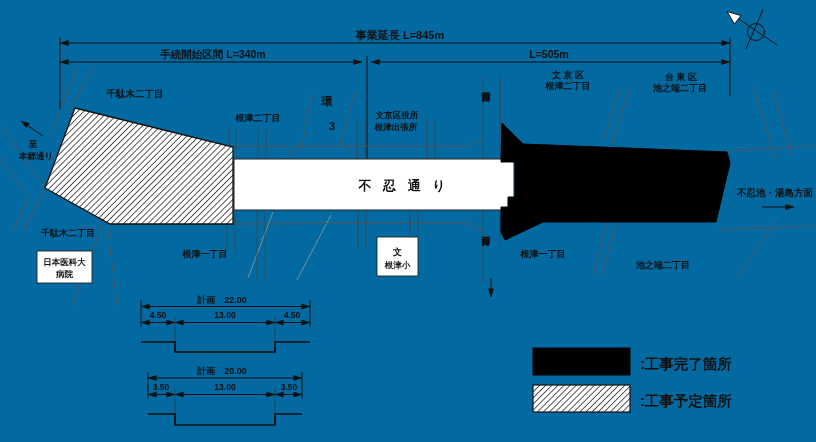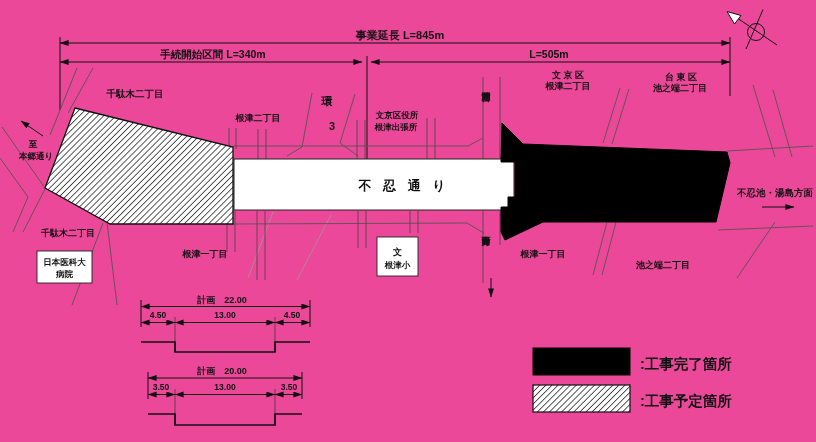--- a/index.html
+++ b/index.html
@@ -1,16 +1,16 @@
 <!DOCTYPE html>
 <html><head>
 <meta charset="utf-8">
 <style>
   html,body{margin:0;padding:0;background:#fff;}
-  .page{width:816px;height:442px;background:#ec4899;position:relative;font-family:"Liberation Sans","DejaVu Sans",sans-serif;}
+  .page{width:816px;height:442px;background:#0369a1;position:relative;font-family:"Liberation Sans","DejaVu Sans",sans-serif;}
   svg text{fill:#111;font-family:"Liberation Sans","DejaVu Sans",sans-serif;}
   .lbl{font-weight:700;text-anchor:middle;}
   .vlbl{font-weight:700;writing-mode:vertical-rl;text-orientation:upright;text-anchor:start;}
   .dim{font-weight:700;text-anchor:middle;}
   .num{font-weight:700;text-anchor:middle;}
   .thin{stroke:#444;stroke-width:0.8;fill:none;}
   .street{stroke:#555;stroke-width:0.9;fill:none;}
   .faint{stroke:#999;stroke-width:0.8;fill:none;}
   .dimline{stroke:#111;stroke-width:1;fill:none;}
   .profile{stroke:#111;stroke-width:1.7;fill:none;}

